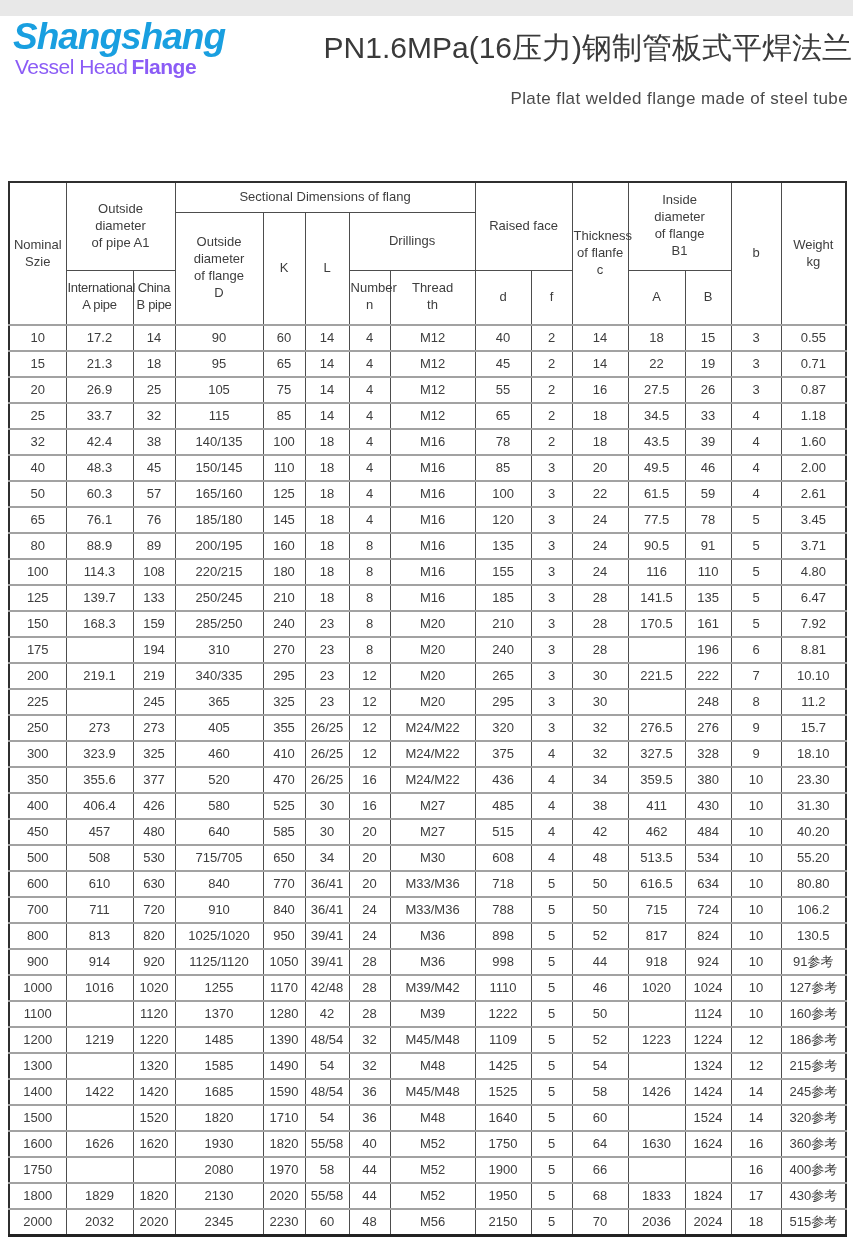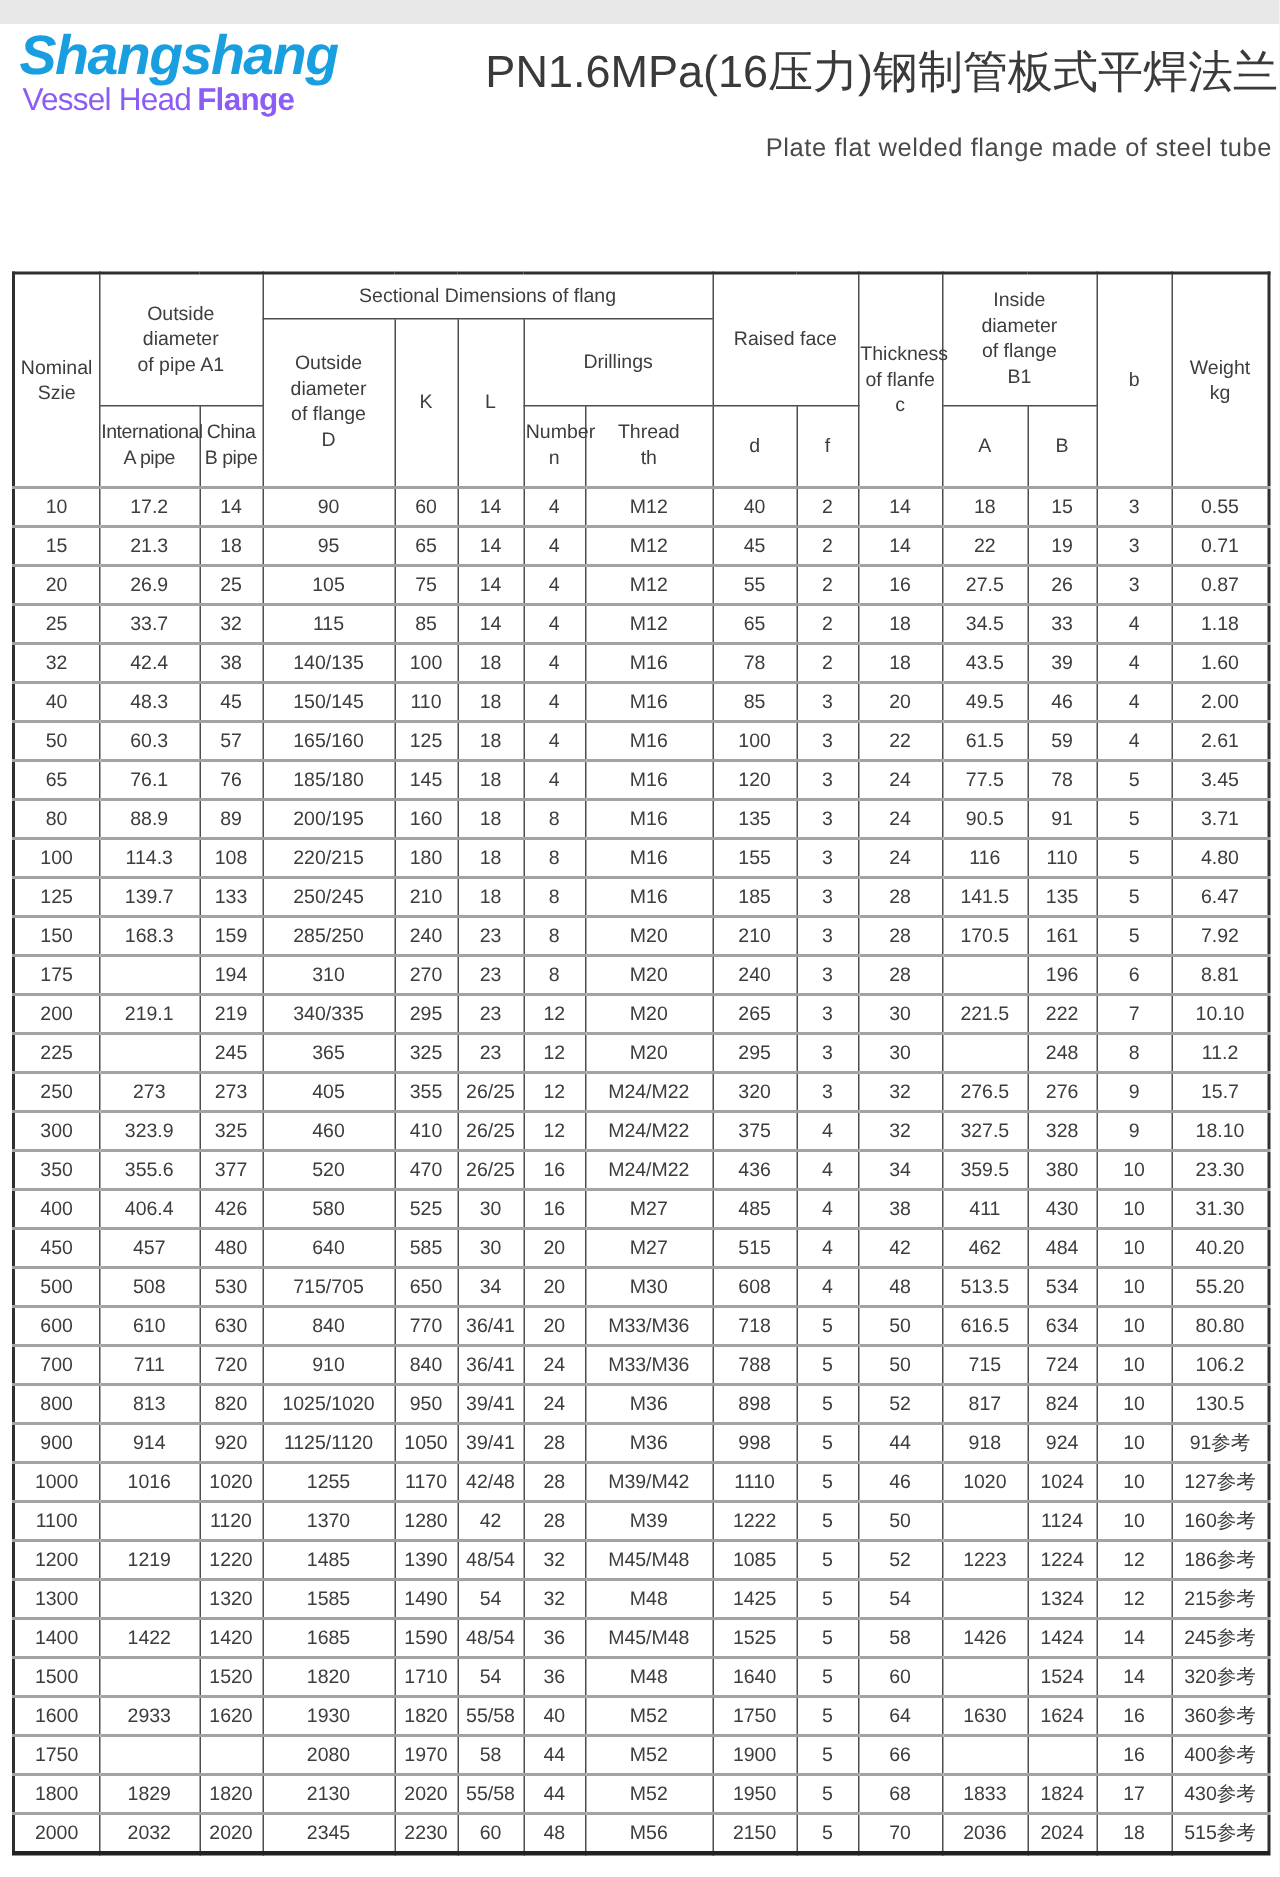--- a/index.html
+++ b/index.html
@@ -594,21 +594,21 @@
         </tr>
         <tr>
           <td>1200</td>
           <td>1219</td>
           <td>1220</td>
           <td>1485</td>
           <td>1390</td>
           <td>48/54</td>
           <td>32</td>
           <td>M45/M48</td>
-          <td>1085</td>
+          <td>1109</td>
           <td>5</td>
           <td>52</td>
           <td>1223</td>
           <td>1224</td>
           <td>12</td>
           <td>186参考</td>
         </tr>
         <tr>
           <td>1300</td>
           <td></td>
@@ -655,21 +655,21 @@
           <td>1640</td>
           <td>5</td>
           <td>60</td>
           <td></td>
           <td>1524</td>
           <td>14</td>
           <td>320参考</td>
         </tr>
         <tr>
           <td>1600</td>
-          <td>2933</td>
+          <td>1626</td>
           <td>1620</td>
           <td>1930</td>
           <td>1820</td>
           <td>55/58</td>
           <td>40</td>
           <td>M52</td>
           <td>1750</td>
           <td>5</td>
           <td>64</td>
           <td>1630</td>

